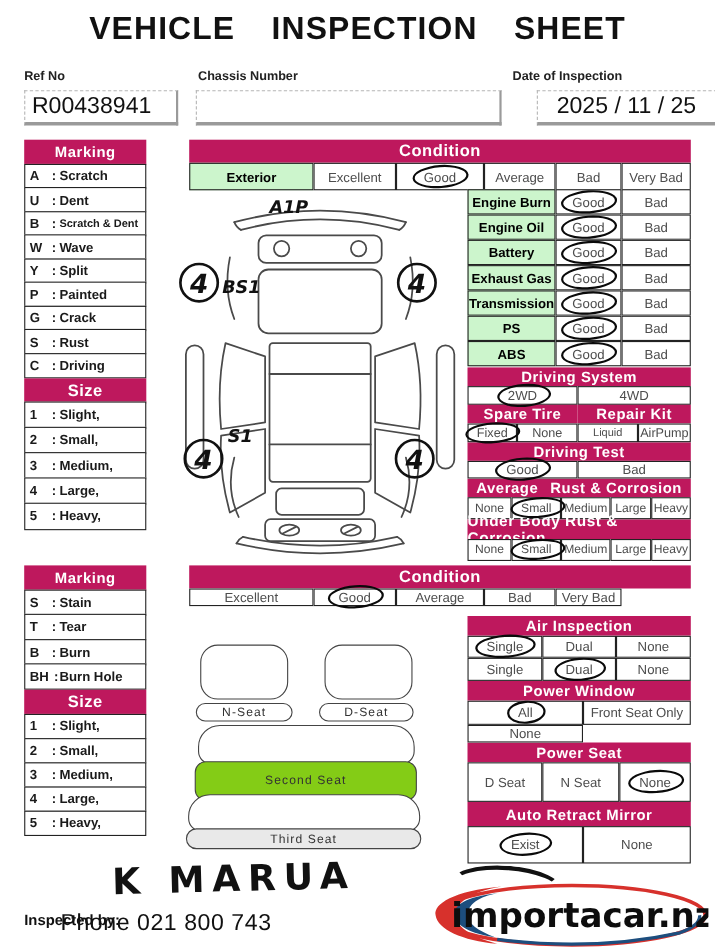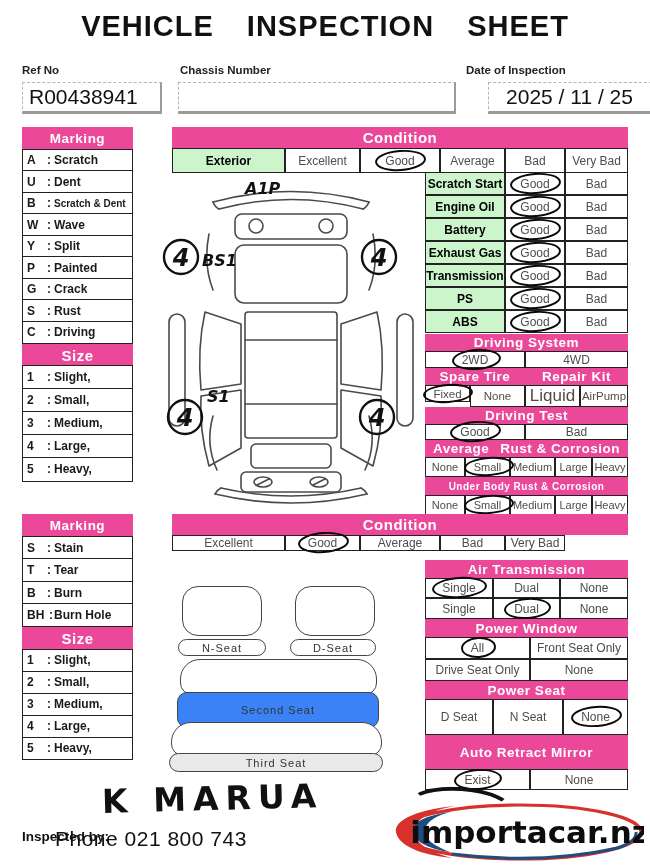--- a/index.html
+++ b/index.html
@@ -6,21 +6,21 @@
   body{width:650px;height:865px;position:relative;background:#fff;
        font-family:"Liberation Sans",sans-serif;color:#111;overflow:hidden;}
   .abs{position:absolute;box-sizing:border-box;}
   
   .sheet-title{left:0;top:10px;width:650px;text-align:center;font-size:29px;font-weight:bold;
                letter-spacing:1px;word-spacing:24px;font-family:"Liberation Sans",sans-serif;}
   .fld-label{font-size:11.5px;font-weight:bold;color:#222;}
   .fld-box{border:1px dashed #b5b5b5;border-bottom:3px solid #9a9a9a;border-right:2px solid #9a9a9a;
            background:#fff;font-size:21px;display:flex;align-items:center;padding-left:6px;}
   
-  .hdr{background:#ec4899;color:#fff;font-weight:bold;display:flex;align-items:center;justify-content:center;
+  .hdr{background:#be185d;color:#fff;font-weight:bold;display:flex;align-items:center;justify-content:center;
        font-size:13.5px;letter-spacing:0.5px;box-sizing:border-box;}
   
   .ltab{width:111px;}
   .lrow{box-sizing:border-box;border:1.5px solid #222;margin-top:-1.5px;height:23px;display:flex;
         align-items:center;background:#fff;font-size:12px;font-weight:600;color:#1a1a1a;}
   .lrow .code{width:17px;padding-left:4px;}
   .lrow .colon{width:10px;text-align:center;}
   .lrow .lbl{flex:1;white-space:nowrap;}
   .lbl.small{font-size:10px;}
   
@@ -151,21 +151,21 @@
     <div class="cell">
         <span class="opt">Bad</span>
       </div>
     <div class="cell">
         <span class="opt">Very Bad</span>
       </div>
   </div>
 </div>
 
 <div class="abs grid" style="left:425px;top:172px;width:203px;grid-template-columns:80px 60px 63px;grid-auto-rows:23px">
-  <div class="cell labelc">Scratch Start</div>
+  <div class="cell labelc">Engine Burn</div>
   <div class="cell">
       <span class="opt circled">Good</span>
     </div>
   <div class="cell">
       <span class="opt">Bad</span>
     </div>
   <div class="cell labelc">Engine Oil</div>
   <div class="cell">
       <span class="opt circled">Good</span>
     </div>
@@ -223,21 +223,21 @@
     <div class="hdr" style="height:17px">Spare Tire</div>
     <div class="hdr" style="height:17px">Repair Kit</div>
   </div>
   <div class="grid" style="grid-template-columns:45px 55px 55px 48px">
     <div class="cell" style="height:17px;font-size:11.5px">
         <span class="opt circled">Fixed</span>
       </div>
     <div class="cell" style="font-size:11.5px">
         <span class="opt">None</span>
       </div>
-    <div class="cell" style="font-size:17px">
+    <div class="cell" style="font-size:10px">
         <span class="opt">Liquid</span>
       </div>
     <div class="cell" style="font-size:11.5px">
         <span class="opt">AirPump</span>
       </div>
   </div>
   <div class="hdr" style="height:17px">Driving Test</div>
   <div class="grid" style="grid-template-columns:100px 103px">
     <div class="cell" style="height:16px">
         <span class="opt circled">Good</span>
@@ -260,21 +260,21 @@
     <div class="cell" style="font-size:11px">
         <span class="opt">Medium</span>
       </div>
     <div class="cell" style="font-size:11px">
         <span class="opt">Large</span>
       </div>
     <div class="cell" style="font-size:11px">
         <span class="opt">Heavy</span>
       </div>
   </div>
-  <div class="hdr" style="height:18px;font-size:10px">Under Body Rust &amp; Corrosion</div>
+  <div class="hdr" style="height:18px;font-size:14px">Under Body Rust &amp; Corrosion</div>
   <div class="grid" style="grid-template-columns:40px 45px 45px 37px 36px">
     <div class="cell" style="height:20px;font-size:11px">
         <span class="opt">None</span>
       </div>
     <div class="cell" style="font-size:11px">
         <span class="opt circled">Small</span>
       </div>
     <div class="cell" style="font-size:11px">
         <span class="opt">Medium</span>
       </div>
@@ -417,21 +417,21 @@
     <div class="cell">
         <span class="opt">Bad</span>
       </div>
     <div class="cell">
         <span class="opt">Very Bad</span>
       </div>
   </div>
 </div>
 
 <div class="abs" style="left:425px;top:560px;width:203px">
-  <div class="hdr" style="height:18px">Air Transmission</div>
+  <div class="hdr" style="height:18px">Air Inspection</div>
   <div class="grid" style="grid-template-columns:68px 67px 68px">
     <div class="cell" style="height:20px">
         <span class="opt circled">Single</span>
       </div>
     <div class="cell">
         <span class="opt">Dual</span>
       </div>
     <div class="cell">
         <span class="opt">None</span>
       </div>
@@ -448,57 +448,54 @@
       </div>
   </div>
   <div class="hdr" style="height:18px">Power Window</div>
   <div class="grid" style="grid-template-columns:105px 98px">
     <div class="cell" style="height:22px">
         <span class="opt circled">All</span>
       </div>
     <div class="cell">
         <span class="opt">Front Seat Only</span>
       </div>
-    <div class="cell" style="height:22px">
-        <span class="opt">Drive Seat Only</span>
-      </div>
     <div class="cell">
         <span class="opt">None</span>
       </div>
   </div>
   <div class="hdr" style="height:18px">Power Seat</div>
   <div class="grid" style="grid-template-columns:68px 70px 65px">
     <div class="cell" style="height:36px">
         <span class="opt">D Seat</span>
       </div>
     <div class="cell">
         <span class="opt">N Seat</span>
       </div>
     <div class="cell">
         <span class="opt circled">None</span>
       </div>
   </div>
-  <div class="hdr" style="height:34px">Auto Retract Mirror</div>
+  <div class="hdr" style="height:22px">Auto Retract Mirror</div>
   <div class="grid" style="grid-template-columns:105px 98px">
-    <div class="cell" style="height:21px">
+    <div class="cell" style="height:34px">
         <span class="opt circled">Exist</span>
       </div>
     <div class="cell">
         <span class="opt">None</span>
       </div>
   </div>
 </div>
 
 <div class="abs" style="left:168px;top:582px;width:216px;height:198px">
   <div class="seatback" style="left:14px;top:4px;width:80px;height:50px;border-radius:16px"></div>
   <div class="seatpill" style="left:10px;top:57px;width:88px;height:17px">N-Seat</div>
   <div class="seatback" style="left:127px;top:4px;width:80px;height:50px;border-radius:16px"></div>
   <div class="seatpill" style="left:122px;top:57px;width:86px;height:17px">D-Seat</div>
   <div class="seatback" style="left:12px;top:77px;width:197px;height:36px;border-radius:20px 20px 12px 12px"></div>
-  <div class="seatpill" style="left:9px;top:110px;width:202px;height:36px;background:#3b82f6;border-radius:10px">Second Seat</div>
+  <div class="seatpill" style="left:9px;top:110px;width:202px;height:36px;background:#84cc16;border-radius:10px">Second Seat</div>
   <div class="seatback" style="left:3px;top:140px;width:211px;height:34px;border-radius:20px 20px 12px 12px"></div>
   <div class="seatpill" style="left:1px;top:171px;width:214px;height:19px;background:#e9e9e9;border-radius:10px">Third Seat</div>
 </div>
 
 <div class="abs inspected" style="left:22px;top:829px">Inspected by:</div>
 <div class="abs sig-wrap" style="left:102px;top:779px;width:290px;height:35px">
   <span class="sig">K MARUA</span>
 </div>
 <div class="abs pen-arc" style="left:408px;top:787px;width:105px;height:34px"></div>
 

